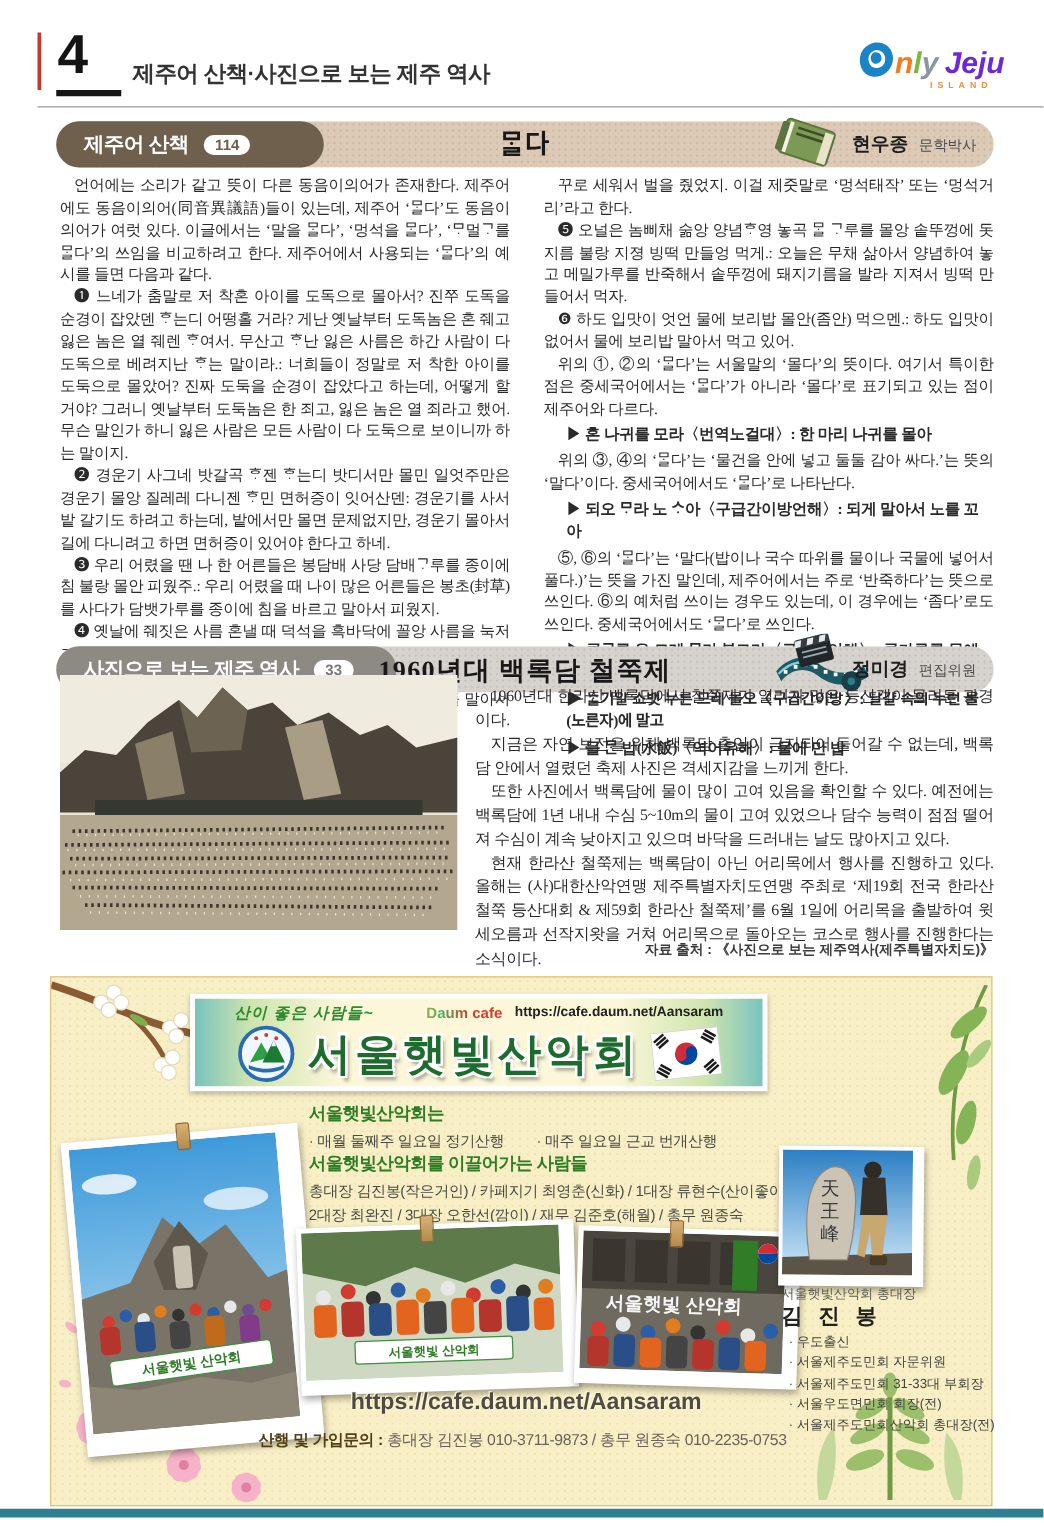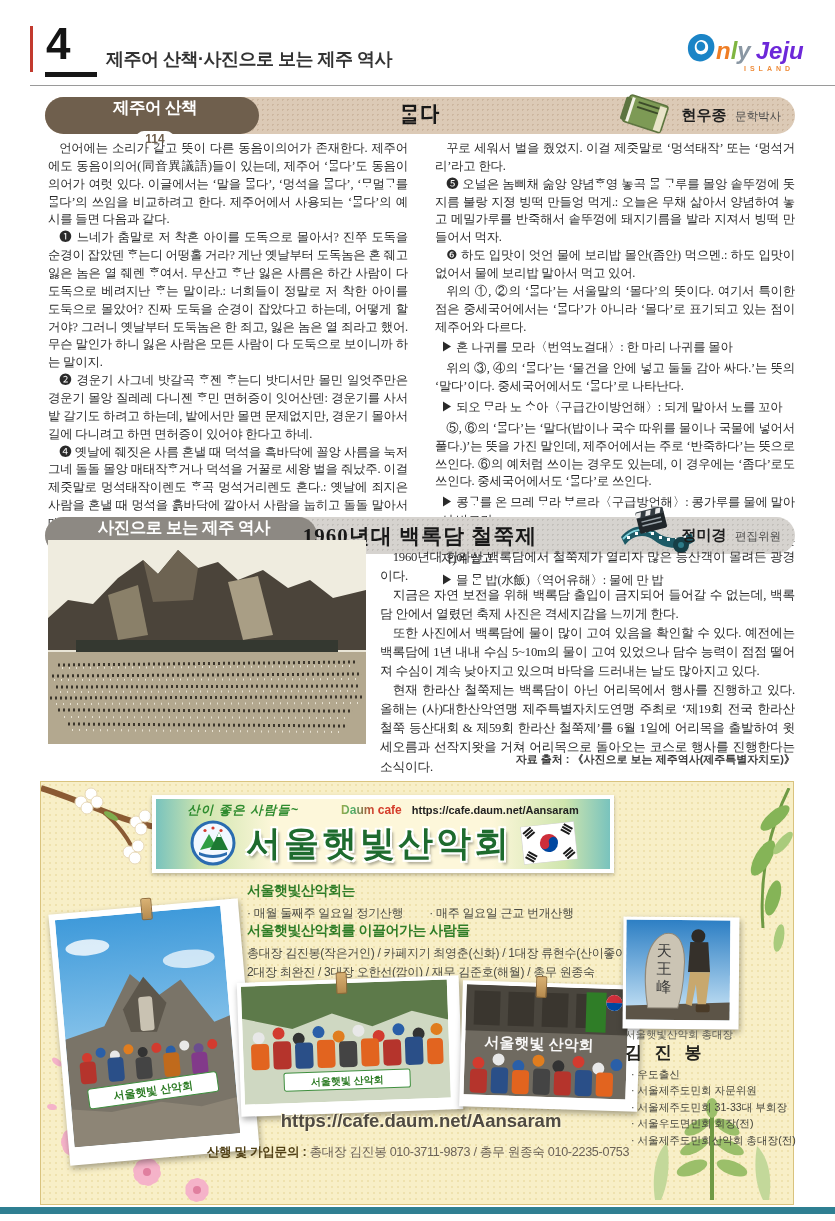--- a/index.html
+++ b/index.html
@@ -21,42 +21,42 @@
   .logo-island{font-size:7px;letter-spacing:4px;color:#ef8d3c;margin-left:58px;margin-top:2px;font-weight:bold;}
 
   
   .secbar{height:37px;border-radius:18.5px;
           background-color:#dccab6;
           background-image:radial-gradient(#cdb7a0 1px,rgba(0,0,0,0) 1px);background-size:5px 5px;}
   .secbar.gray{background-color:#d6d3cf;background-image:radial-gradient(#c4c1bc 1px,rgba(0,0,0,0) 1px);}
   .sec1{left:45px;top:97px;width:750px;}
   .sec2{left:45px;top:517px;width:750px;}
   .secpill{position:absolute;left:0;top:0;height:37px;border-radius:18.5px;display:flex;align-items:center;
-           padding:0 16px 0 22px;box-sizing:border-box;gap:12px;flex-direction:column;}
+           padding:0 16px 0 22px;box-sizing:border-box;gap:12px;}
   .sec1 .secpill{width:214px;background:#6f5f4d;}
   .sec2 .secpill{width:272px;background:#8d8983;}
   .secpill .seclabel{color:#fff;font-size:16.5px;font-weight:bold;letter-spacing:-0.5px;white-space:nowrap;}
   .secbadge{background:#fff;border-radius:11px;padding:1px 9px;font-size:12px;font-weight:bold;}
   .sec1 .secbadge{color:#6f5f4d;} .sec2 .secbadge{color:#7c7872;}
   .sectitle{position:absolute;left:150px;right:150px;top:5px;text-align:center;font-size:21px;font-weight:bold;
             color:#181818;font-family:"Liberation Serif",serif;letter-spacing:1px;}
   .secauthor{position:absolute;right:14px;top:9px;white-space:nowrap;}
   .secauthor .an{font-size:15px;font-weight:bold;color:#1d1d1d;}
   .secauthor .at{font-size:11.5px;color:#4a4a4a;margin-left:4px;}
   .bookicon{position:absolute;left:568px;top:-7px;}
   .filmicon{position:absolute;left:572px;top:-10px;}
 
   
   .article1{left:48px;top:140px;width:747px;height:352px;}
   .a1col{position:absolute;top:0;width:360px;}
   .c1{left:0;} .c2{left:387px;}
   .article1 p, .article2 p{margin:0;font-family:"Liberation Serif",serif;font-size:12.4px;line-height:1.44;
       text-align:justify;color:#2a2a2a;letter-spacing:-0.2px;word-break:break-all;}
   .article1 p{text-indent:0.9em;}
-  .article1 p.ex{text-indent:0;padding-left:6px;margin:3px 0;}
+  .article1 p.ex{text-indent:0;padding-left:6px;margin:3px 12px;font-weight:bold;}
   .article2{left:380px;top:548px;width:415px;}
   .article2 p{font-size:12.7px;line-height:1.5;text-indent:1em;}
   .src{left:380px;top:752px;width:415px;text-align:right;font-size:11px;font-weight:bold;color:#3c3c3c;}
   .photo1{left:48px;top:540px;width:318px;height:204px;}
 
   
   .ad{left:40px;top:781px;width:754px;height:424px;box-sizing:border-box;background:#f8efc7;
       border:1px solid #d9c37e;background-image:radial-gradient(#efe2ae 1px,rgba(0,0,0,0) 1px);background-size:6px 6px;}
   .banner{position:absolute;left:111px;top:13px;width:462px;height:78px;background:#fff;padding:4px;box-sizing:border-box;
           box-shadow:0 2px 4px rgba(0,0,0,.25);}
@@ -139,20 +139,21 @@
       <span class="an">현우종</span>
       <span class="at">문학박사</span>
     </div>
   </div>
 
   <div class="abs article1">
     <div class="a1col c1">
       <p>언어에는 소리가 같고 뜻이 다른 동음이의어가 존재한다. 제주어에도 동음이의어(同音異議語)들이 있는데, 제주어 ‘ᄆᆞᆯ다’도 동음이의어가 여럿 있다. 이글에서는 ‘말을 ᄆᆞᆯ다’, ‘멍석을 ᄆᆞᆯ다’, ‘ᄆᆞ멀ᄀᆞ를 ᄆᆞᆯ다’의 쓰임을 비교하려고 한다. 제주어에서 사용되는 ‘ᄆᆞᆯ다’의 예시를 들면 다음과 같다.</p>
       <p>❶ 느네가 춤말로 저 착혼 아이를 도독으로 몰아서? 진쭈 도독을 순경이 잡았덴 ᄒᆞ는디 어떵홀 거라? 게난 옛날부터 도독놈은 혼 줴고 잃은 놈은 열 줴렌 ᄒᆞ여서. 무산고 ᄒᆞ난 잃은 사름은 하간 사람이 다 도독으로 베려지난 ᄒᆞ는 말이라.: 너희들이 정말로 저 착한 아이를 도둑으로 몰았어? 진짜 도둑을 순경이 잡았다고 하는데, 어떻게 할 거야? 그러니 옛날부터 도둑놈은 한 죄고, 잃은 놈은 열 죄라고 했어. 무슨 말인가 하니 잃은 사람은 모든 사람이 다 도둑으로 보이니까 하는 말이지.</p>
       <p>❷ 경운기 사그네 밧갈곡 ᄒᆞ젠 ᄒᆞ는디 밧디서만 몰민 일엇주만은 경운기 몰앙 질레레 다니젠 ᄒᆞ민 면허증이 잇어산덴: 경운기를 사서 밭 갈기도 하려고 하는데, 밭에서만 몰면 문제없지만, 경운기 몰아서 길에 다니려고 하면 면허증이 있어야 한다고 하네.</p>
+      <p>❸ 우리 어렸을 땐 나 한 어른들은 봉담배 사당 담배ᄀᆞ루를 종이에 침 불랑 몰안 피웠주.: 우리 어렸을 때 나이 많은 어른들은 봉초(封草)를 사다가 담뱃가루를 종이에 침을 바르고 말아서 피웠지.</p>
       <p>❹ 옛날에 줴짓은 사름 혼낼 때 덕석을 흑바닥에 꼴앙 사름을 눅저그네 돌돌 몰앙 매태작ᄒᆞ거나 덕석을 거꿀로 세왕 벌을 줘났주. 이걸 제줏말로 멍석태작이렌도 ᄒᆞ곡 멍석거리렌도 혼다.: 옛날에 죄지은 사람을 혼낼 때 멍석을 흙바닥에 깔아서 사람을 눕히고 돌돌 말아서 매타작하거나 멍석을 거</p>
     </div>
     <div class="a1col c2">
       <p>꾸로 세워서 벌을 줬었지. 이걸 제줏말로 ‘멍석태작’ 또는 ‘멍석거리’라고 한다.</p>
       <p>❺ 오널은 놈삐채 숢앙 양념ᄒᆞ영 놓곡 ᄆᆞᆯ ᄀᆞ루를 몰앙 솥뚜껑에 돗지름 불랑 지졍 빙떡 만들엉 먹게.: 오늘은 무채 삶아서 양념하여 놓고 메밀가루를 반죽해서 솥뚜껑에 돼지기름을 발라 지져서 빙떡 만들어서 먹자.</p>
       <p>❻ 하도 입맛이 엇언 물에 보리밥 몰안(좀안) 먹으멘.: 하도 입맛이 없어서 물에 보리밥 말아서 먹고 있어.</p>
       <p>위의 ①, ②의 ‘ᄆᆞᆯ다’는 서울말의 ‘몰다’의 뜻이다. 여기서 특이한 점은 중세국어에서는 ‘ᄆᆞᆯ다’가 아니라 ‘몰다’로 표기되고 있는 점이 제주어와 다르다.</p>
       <p class="ex">▶ 혼 나귀를 모라〈번역노걸대〉: 한 마리 나귀를 몰아</p>
       <p>위의 ③, ④의 ‘ᄆᆞᆯ다’는 ‘물건을 안에 넣고 둘둘 감아 싸다.’는 뜻의 ‘말다’이다. 중세국어에서도 ‘ᄆᆞᆯ다’로 나타난다.</p>
       <p class="ex">▶ 되오 ᄆᆞ라 노 ᄉᆞ아〈구급간이방언해〉: 되게 말아서 노를 꼬아</p>

